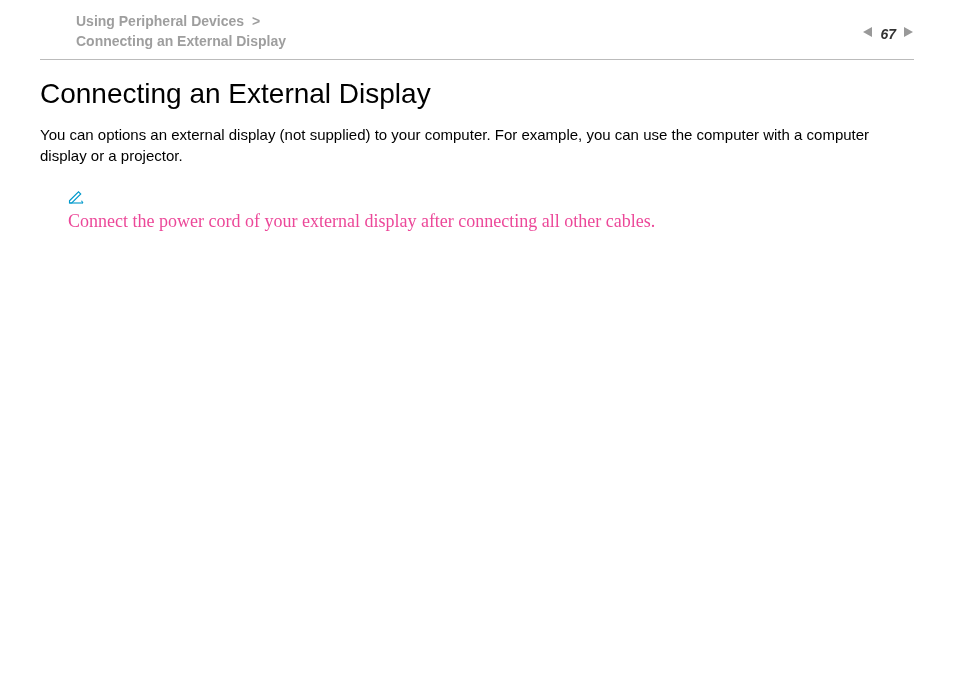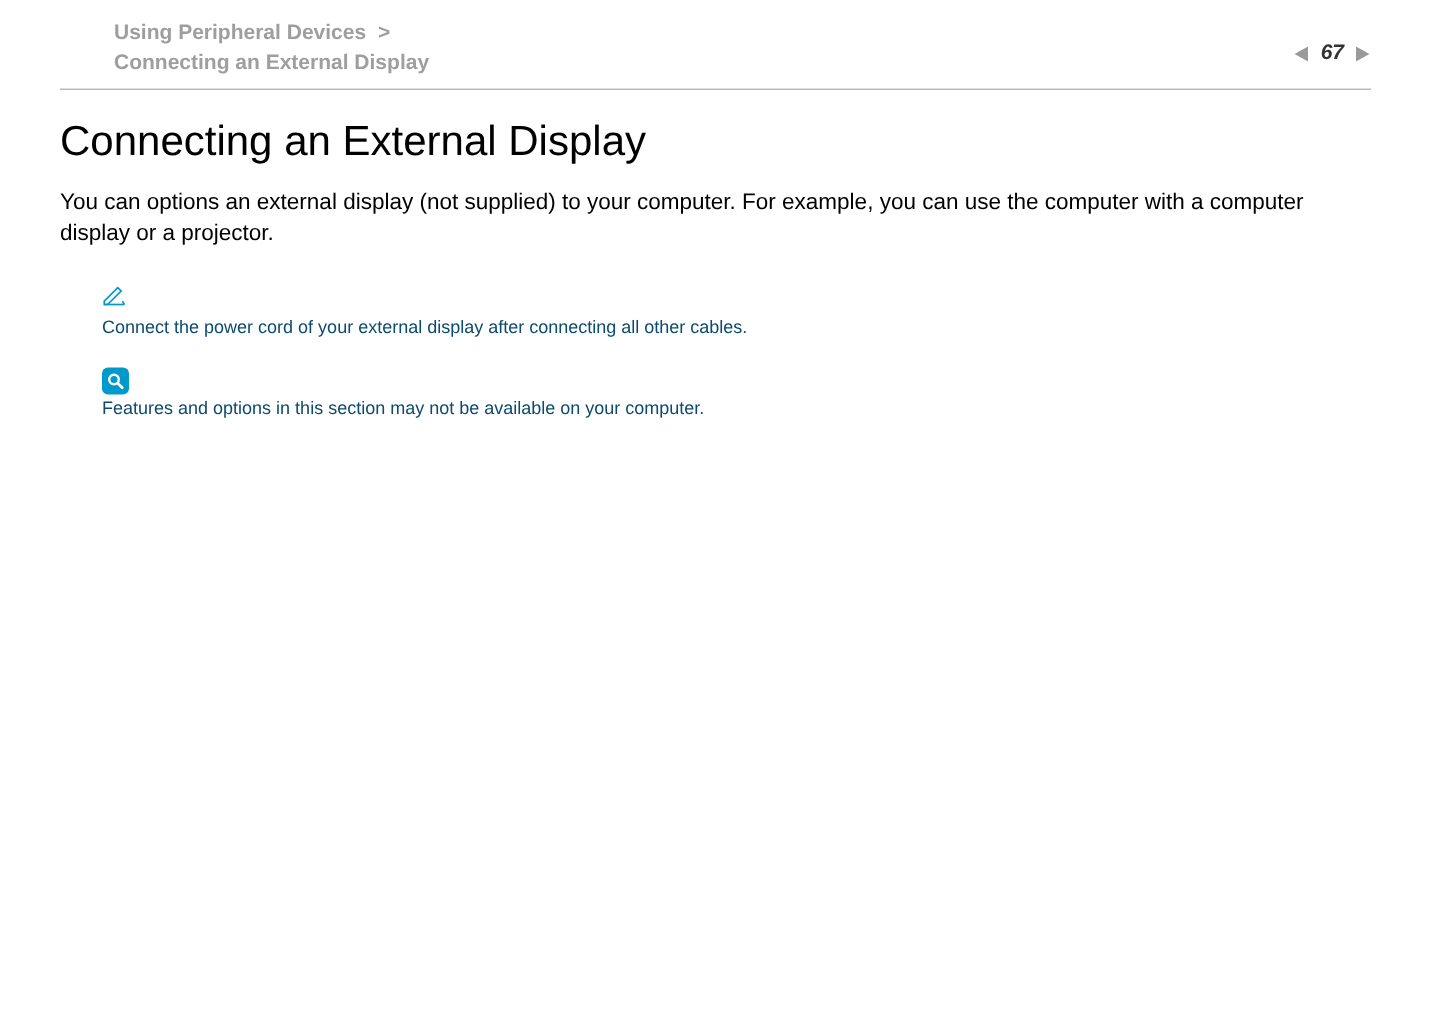--- a/index.html
+++ b/index.html
@@ -32,21 +32,21 @@
     }
     .breadcrumb-separator {
       display: inline;
       margin-left: 4px;
     }
     .breadcrumb-sub {
       display: block;
     }
     .page-nav {
       display: flex;
-      align-items: flex-end;
+      align-items: flex-start;
       gap: 6px;
       margin-top: 14px;
     }
     .nav-arrow {
       display: inline-flex;
       align-items: center;
       cursor: pointer;
     }
     .nav-arrow svg {
       width: 12px;
@@ -98,24 +98,24 @@
       height: 18px;
       background: #0099cc;
       border-radius: 4px;
       margin-bottom: 2px;
     }
     .note-icon.search svg {
       width: 12px;
       height: 12px;
     }
     .note-text {
-      font-size: 12px;
-      color: #0c4a6e;
+      font-size: 18px;
+      color: #ec4899;
       line-height: 1.3;
-      font-family: Liberation Sans, sans-serif;
+      font-family: Liberation Serif, serif;
     }
   </style>
 </head>
 <body>
 
 <div class="header">
   <div class="breadcrumb">
     <span class="breadcrumb-section">Using Peripheral Devices</span>
     <span class="breadcrumb-separator">&gt;</span>
     <span class="breadcrumb-sub">Connecting an External Display</span>
@@ -145,22 +145,13 @@
     <span class="note-icon pencil">
       <svg viewBox="0 0 24 18">
         <path d="M2 14 L14 2 L17 5 L5 17 L2 17 Z" fill="none" stroke="#0099cc" stroke-width="1.5"></path>
         <path d="M2 17 L20 17" fill="none" stroke="#0099cc" stroke-width="1.5"></path>
         <path d="M18 14 L20 17" fill="none" stroke="#0099cc" stroke-width="1.5"></path>
       </svg>
     </span>
     <div class="note-text">Connect the power cord of your external display after connecting all other cables.</div>
   </div>
 
-  <div class="note-block">
-    <span class="note-icon search">
-      <svg viewBox="0 0 12 12">
-        <circle cx="5" cy="5" r="3.2" fill="none" stroke="#fff" stroke-width="1.6"></circle>
-        <line x1="7.5" y1="7.5" x2="10.5" y2="10.5" stroke="#fff" stroke-width="1.8" stroke-linecap="round"></line>
-      </svg>
-    </span>
-    <div class="note-text">Features and options in this section may not be available on your computer.</div>
-  </div>
 </div>
 
 </body></html>

